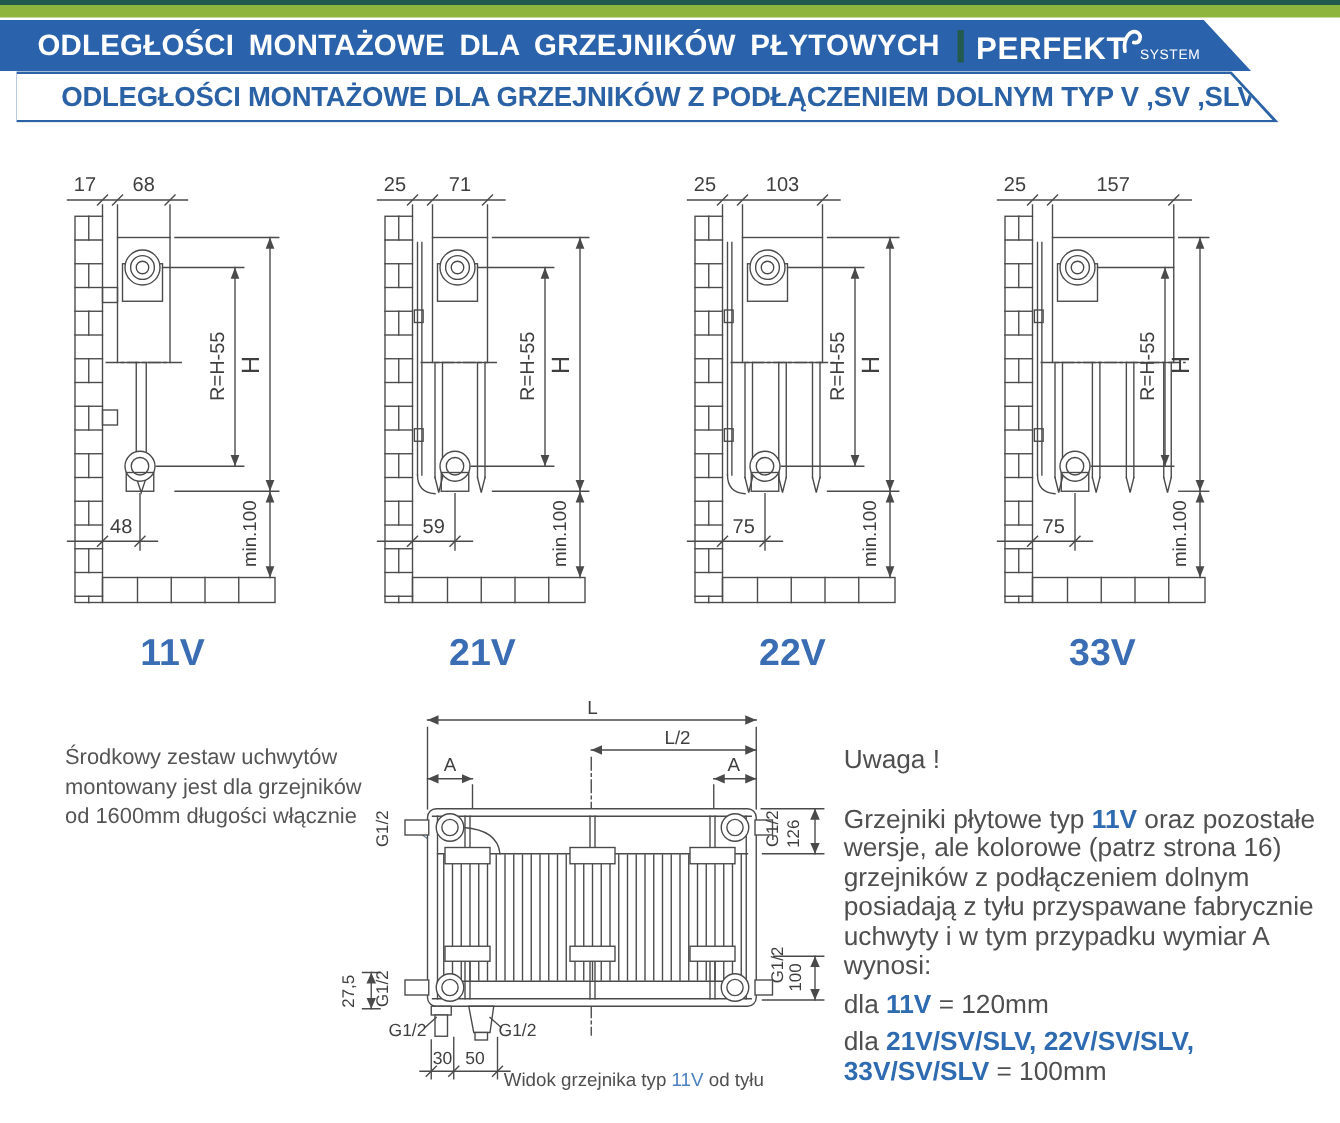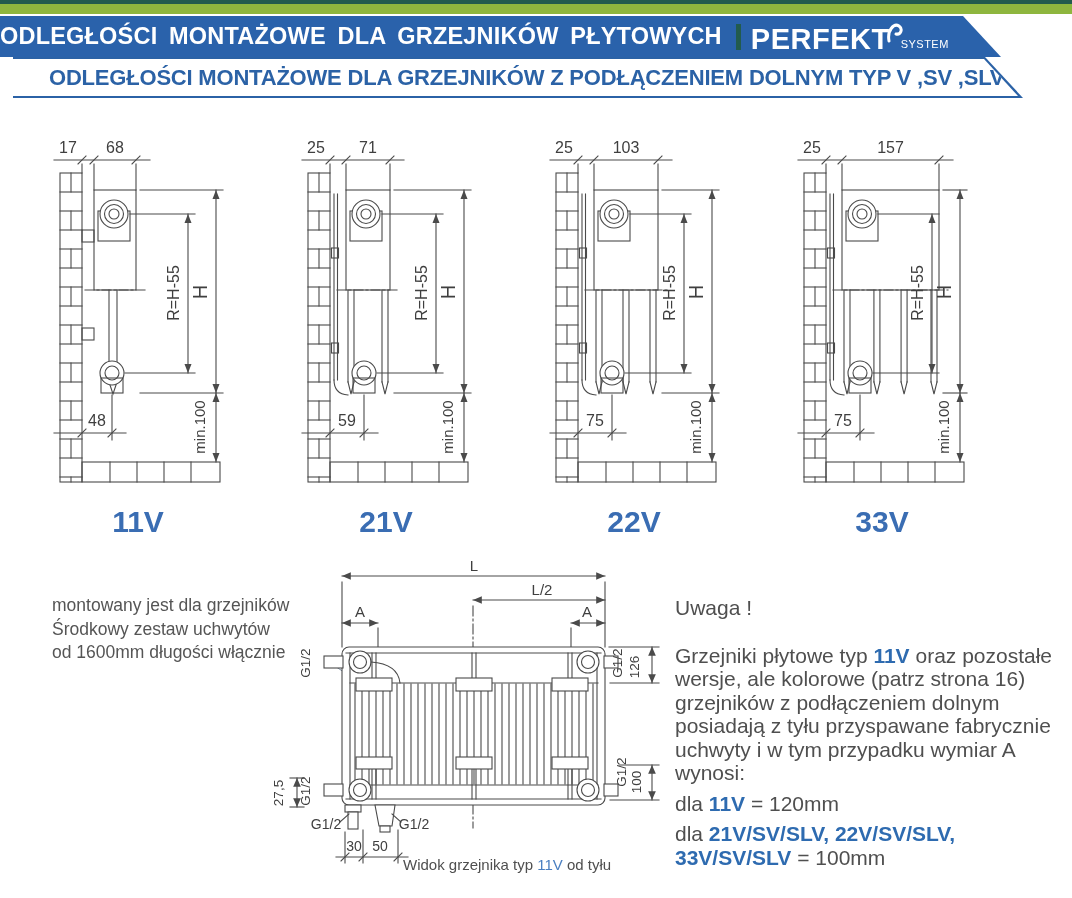--- a/index.html
+++ b/index.html
@@ -4,24 +4,24 @@
 <style>
   html,body{margin:0;padding:0;background:#fff;}
   .page{position:relative;width:1072px;height:898px;background:#fff;overflow:hidden;
         font-family:"Liberation Sans",sans-serif;color:#4f4f4f;}
   .bar{position:absolute;left:0;width:1072px;}
   .bar-dark{top:0;height:4px;background:#225b4d;}
   .bar-green{top:4px;height:10px;background:#8eb63e;}
   .banner-blue{position:absolute;left:0;top:16px;width:1020px;height:41px;background:#2a62ab;
         clip-path:polygon(0 0,963px 0,1001px 100%,0 100%);
         display:flex;align-items:center;color:#fff;}
-  .banner-title{font-size:23.5px;font-weight:bold;word-spacing:5px;letter-spacing:.2px;white-space:nowrap;}
+  .banner-title{margin-left:30px;font-size:23.5px;font-weight:bold;word-spacing:5px;letter-spacing:.2px;white-space:nowrap;}
   .logo{display:flex;align-items:flex-end;margin-left:14px;position:relative;}
   .logo-divider{display:inline-block;width:5px;height:26px;background:#225b4d;margin-right:10px;align-self:center;}
-  .logo-main{font-size:29px;font-weight:bold;letter-spacing:.5px;line-height:27px;}
+  .logo-main{font-size:25px;font-weight:bold;letter-spacing:.5px;line-height:27px;}
   .logo-swoosh{margin-left:-4px;margin-bottom:10px;}
   .logo-sub{font-size:11px;font-weight:normal;letter-spacing:.5px;margin-left:-3px;margin-bottom:3px;}
   .banner-white-outer{position:absolute;left:0;top:57px;width:1020px;height:41px;background:#2b62a6;
         clip-path:polygon(0 0,972px 0,1010px 100%,0 100%);margin-left:13px;}
   .banner-white-inner{position:absolute;left:0;top:2px;width:1020px;height:37px;background:#fff;
         clip-path:polygon(0 0,971px 0,1005px 100%,0 100%);
         display:flex;align-items:center;}
   .banner-subtitle{margin-left:36px;font-size:22px;font-weight:bold;color:#2b62a6;letter-spacing:-.2px;white-space:nowrap;}
   .diagram-row{position:absolute;left:20px;top:130px;width:1032px;height:430px;display:flex;}
   .diagram-cell{width:248px;height:430px;flex:0 0 auto;}
@@ -414,22 +414,22 @@
           <text x="187" y="162" font-size="20" fill="#3f3f3f" text-anchor="middle" transform="rotate(-90 187 162)">H</text>
           <text x="159" y="163" font-size="16" fill="#3f3f3f" text-anchor="middle" transform="rotate(-90 159 163)">R=H-55</text>
           <text x="185" y="297" font-size="15" fill="#3f3f3f" text-anchor="middle" transform="rotate(-90 185 297)">min.100</text>
           <text x="79" y="296" font-size="16" fill="#3f3f3f" text-anchor="middle">75</text>
           <text x="118" y="402" font-size="30" fill="#3a6db3" text-anchor="middle" font-weight="bold">33V</text>
         </svg>
     </div>
   </div>
 
   <div class="note-left">
+    <div>Środkowy zestaw uchwytów</div>
     <div>montowany jest dla grzejników</div>
-    <div>Środkowy zestaw uchwytów</div>
     <div>od 1600mm długości włącznie</div>
   </div>
 
   <svg class="rear-svg" width="400" height="333" viewBox="0 0 400 333">
     <defs>
       <marker id="ah" markerWidth="10" markerHeight="10" refX="8" refY="5" orient="auto-start-reverse">
         <path d="M0,1.5 L8,5 L0,8.5 Z" fill="#4a4a4a"></path>
       </marker>
     </defs>
     <g stroke="#4a4a4a" stroke-width="1.1" fill="none" stroke-linecap="square">

